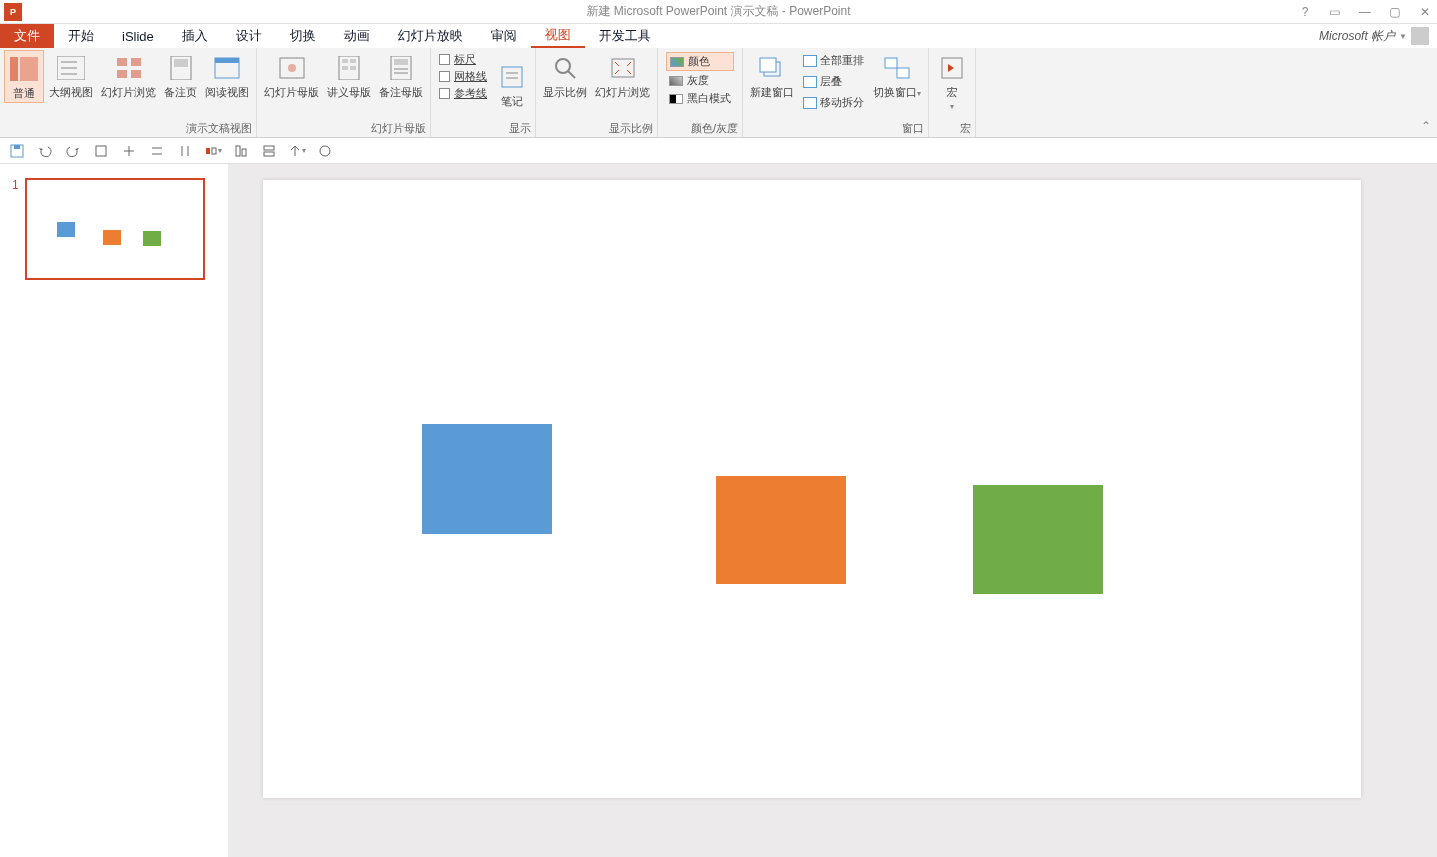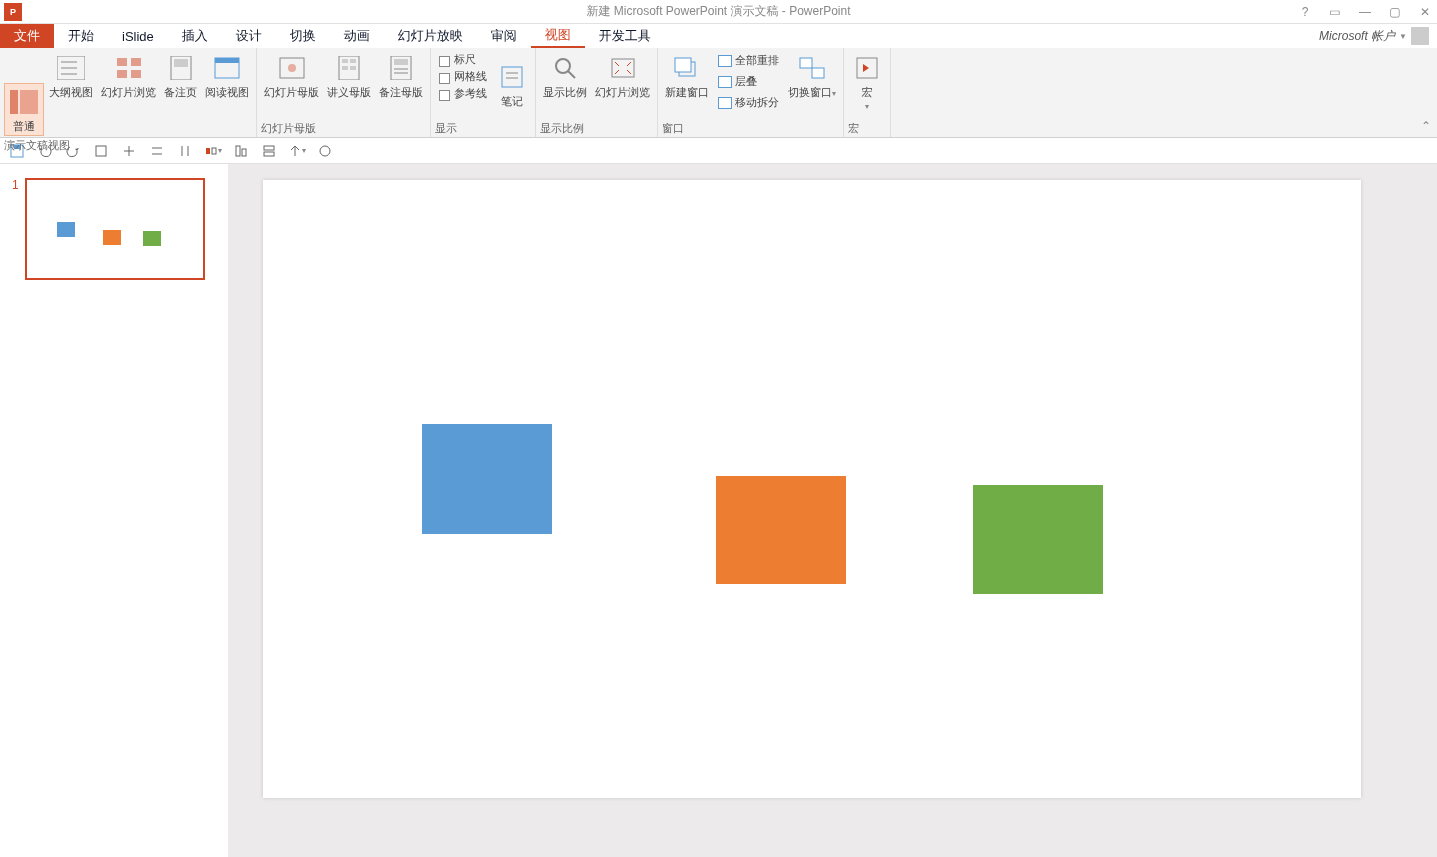--- a/index.html
+++ b/index.html
@@ -15,27 +15,27 @@
 .file-tab { background: #d04524; color: #fff; padding: 0 14px; display: flex; align-items: center; font-size: 13px; cursor: pointer; }
 .tab { padding: 0 14px; display: flex; align-items: center; color: #0f172a; font-size: 13px; cursor: pointer; }
 .tab.active { color: #d04524; border-bottom: 2px solid #d04524; text-align: center; }
 .account { margin-left: auto; display: flex; align-items: center; padding: 0 8px; color: #555; gap: 4px; font-style: italic; }
 .avatar { width: 18px; height: 18px; background: #ccc; }
 .dd { font-size: 8px; color: #888; }
 
 .ribbon { height: 90px; background: #f3f3f3; display: flex; border-bottom: 1px solid #d0d0d0; position: relative; }
 .rgroup { display: flex; flex-direction: column; border-right: 1px solid #ddd; padding: 2px 4px 0; }
 .rgroup-body { flex: 1; display: flex; align-items: flex-start; gap: 2px; }
-.rgroup-label { text-align: left; color: #666; font-size: 11px; padding: 2px 0 1px; }
+.rgroup-label { text-align: right; color: #666; font-size: 11px; padding: 2px 0 1px; }
 .rbtn { display: flex; flex-direction: column; align-items: center; padding: 2px 3px; cursor: pointer; min-width: 38px; }
-.rbtn.active { background: #fbe2d5; border: 1px solid #f0b38f; margin-top: 33px; }
+.rbtn.active { background: #fbe2d5; border: 1px solid #f0b38f; }
 .rbtn-icon { width: 32px; height: 32px; display: flex; align-items: center; justify-content: center; margin-bottom: 2px; }
 .rbtn-label { font-size: 11px; color: #444; text-align: center; line-height: 13px; }
 .chklist { display: flex; flex-direction: column; gap: 2px; padding: 2px 4px; }
-.chk { display: flex; align-items: flex-end; gap: 4px; font-size: 11px; color: #444; }
+.chk { display: flex; align-items: center; gap: 4px; font-size: 11px; color: #444; text-decoration: underline; }
 .chkbox { width: 11px; height: 11px; border: 1px solid #888; background: #fff; }
 .colorlist { display: flex; flex-direction: column; gap: 1px; padding: 2px 4px; }
 .coloritem { display: flex; align-items: center; gap: 4px; font-size: 11px; color: #444; padding: 1px 3px; }
 .coloritem.active { background: #fbe2d5; border: 1px solid #f0b38f; }
 .cswatch { width: 14px; height: 10px; border: 1px solid #999; }
 .winlist { display: flex; flex-direction: column; gap: 4px; padding: 2px 2px; }
 .winitem { display: flex; align-items: center; gap: 3px; font-size: 11px; color: #444; padding: 1px 2px; }
 .wicon { width: 14px; height: 12px; border: 1px solid #5b9bd5; background: #fff; }
 .collapse { position: absolute; right: 6px; bottom: 4px; color: #888; cursor: pointer; }
 
@@ -234,20 +234,39 @@
               <rect x="3" y="3" width="22" height="18" fill="none" stroke="#888"></rect>
               <path d="M6 6 L10 10 M22 6 L18 10 M6 18 L10 14 M22 18 L18 14" stroke="#d04524"></path>
             </svg>
           </div>
         <div class="rbtn-label">幻灯片浏览</div>
       </div>
     </div>
     <div class="rgroup-label">显示比例</div>
   </div>
 
+  <div class="rgroup">
+    <div class="rgroup-body">
+      <div class="colorlist">
+        <div class="coloritem active">
+            <div class="cswatch" style="background:linear-gradient(45deg,#5b9bd5,#70ad47)"></div>
+            <span>颜色</span>
+          </div>
+        <div class="coloritem">
+            <div class="cswatch" style="background:linear-gradient(45deg,#666,#ccc)"></div>
+            <span>灰度</span>
+          </div>
+        <div class="coloritem">
+            <div class="cswatch" style="background:linear-gradient(90deg,#000 50%,#fff 50%)"></div>
+            <span>黑白模式</span>
+          </div>
+      </div>
+    </div>
+    <div class="rgroup-label">颜色/灰度</div>
+  </div>
 
   <div class="rgroup">
     <div class="rgroup-body">
       <div class="rbtn">
         <div class="rbtn-icon">
             <svg width="28" height="24">
               <rect x="6" y="6" width="16" height="14" fill="none" stroke="#5b9bd5"></rect>
               <rect x="2" y="2" width="16" height="14" fill="#fff" stroke="#5b9bd5"></rect>
             </svg>
           </div>

